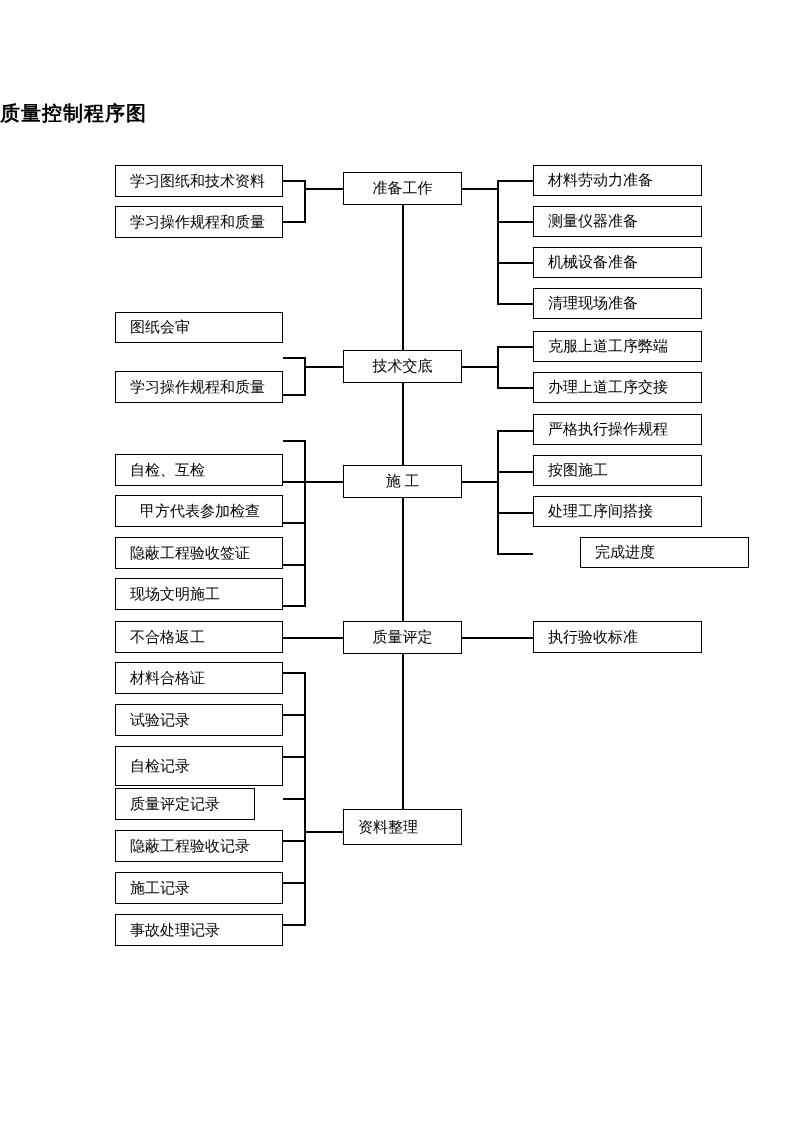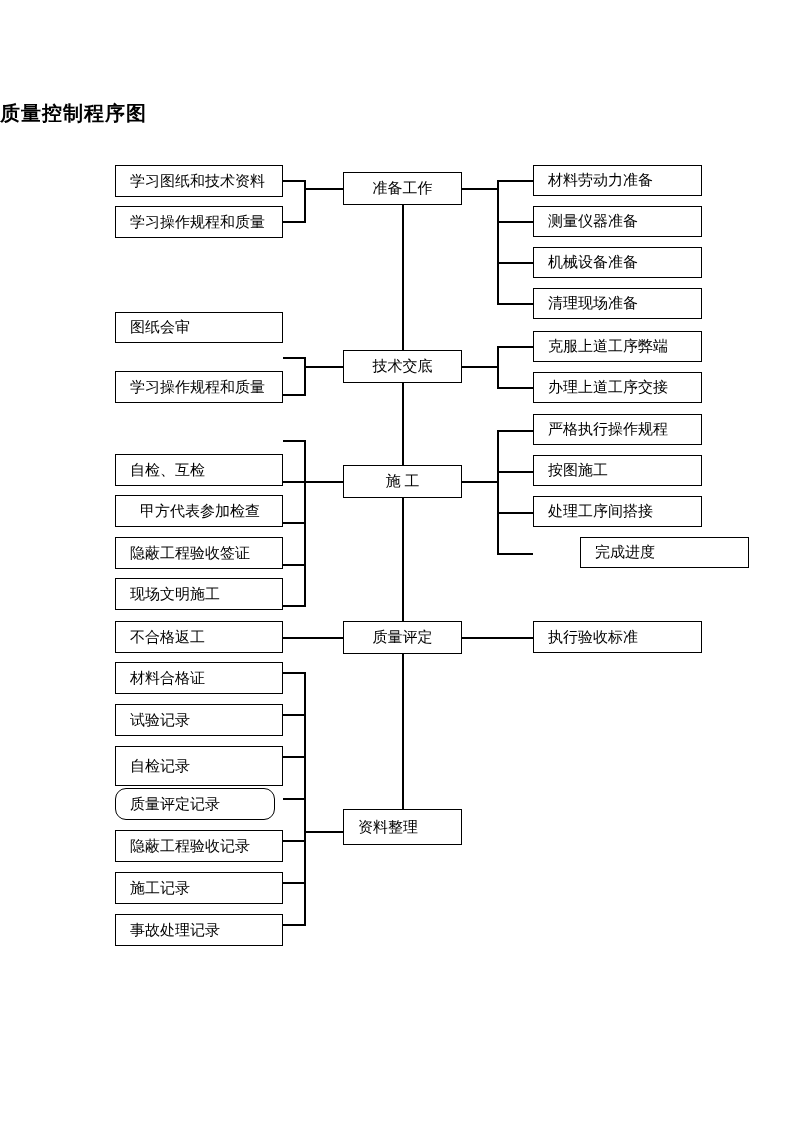--- a/index.html
+++ b/index.html
@@ -150,21 +150,21 @@
   <div class="node center-col" style="left:343px; top:621px; width:119px; height:33px;">质量评定</div>
 
   <div class="line hline" style="left:462px; top:637px; width:71px;"></div>
   <div class="node right-col" style="left:533px; top:621px; width:169px; height:32px;">执行验收标准</div>
 
   <div class="line vline" style="left:402px; top:654px; height:155px;"></div>
 
   <div class="node left-col" style="left:115px; top:662px; width:168px; height:32px;">材料合格证</div>
   <div class="node left-col" style="left:115px; top:704px; width:168px; height:32px;">试验记录</div>
   <div class="node left-col" style="left:115px; top:746px; width:168px; height:40px;">自检记录</div>
-  <div class="node left-col" style="left:115px; top:788px; width:160px; height:32px;border-radius:11px;">质量评定记录</div>
+  <div class="node left-col" style="left:115px; top:788px; width:140px; height:32px;">质量评定记录</div>
   <div class="node left-col" style="left:115px; top:872px; width:168px; height:32px;">施工记录</div>
   <div class="node left-col" style="left:115px; top:830px; width:168px; height:32px;">隐蔽工程验收记录</div>
   <div class="node left-col" style="left:115px; top:914px; width:168px; height:32px;">事故处理记录</div>
 
   <div class="line hline" style="left:283px; top:672px; width:23px;"></div>
   <div class="line hline" style="left:283px; top:714px; width:23px;"></div>
   <div class="line hline" style="left:283px; top:756px; width:23px;"></div>
   <div class="line hline" style="left:283px; top:798px; width:23px;"></div>
   <div class="line hline" style="left:283px; top:840px; width:23px;"></div>
   <div class="line hline" style="left:283px; top:882px; width:23px;"></div>

